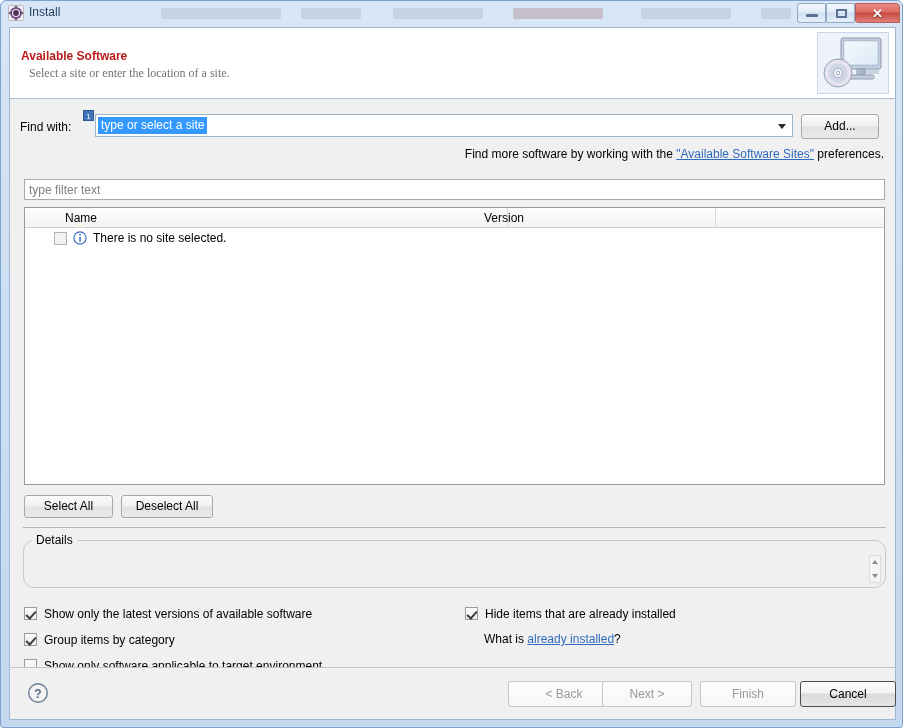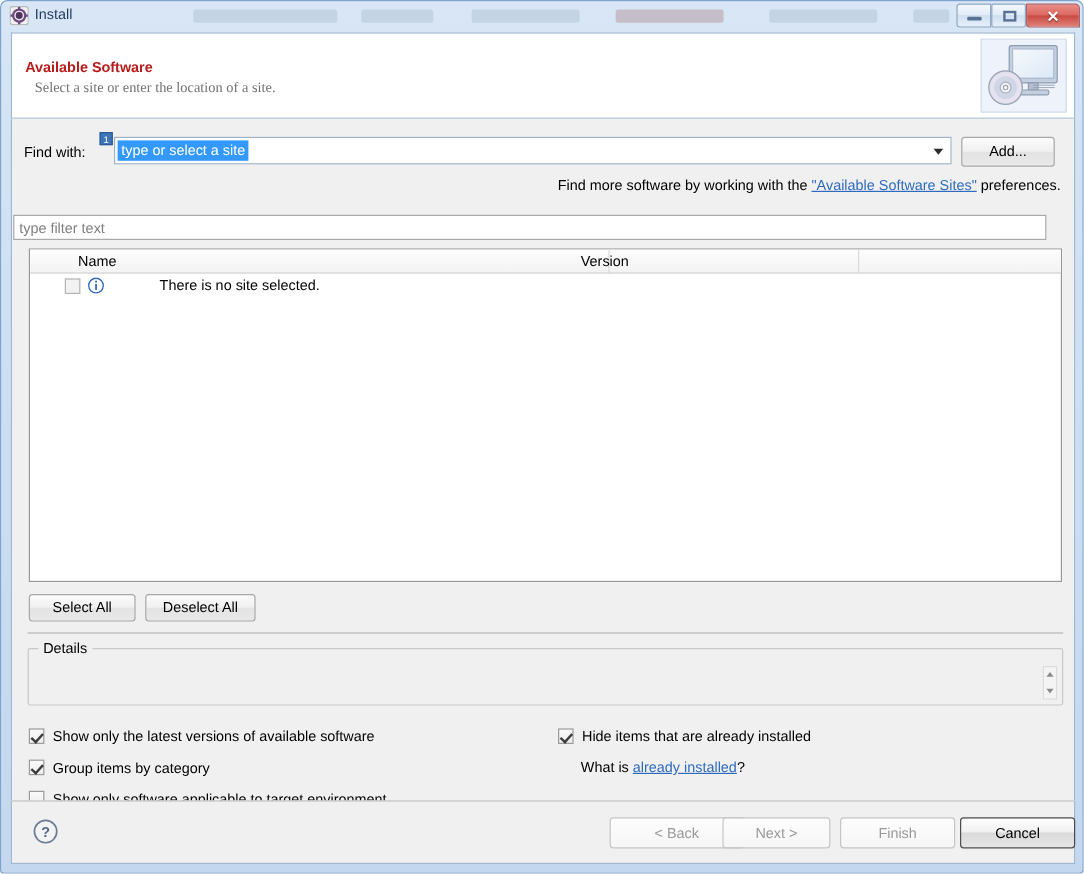--- a/index.html
+++ b/index.html
@@ -229,21 +229,21 @@
   }
   a.link {
     color: #2f6bbf;
     text-decoration: underline;
     cursor: pointer;
   }
 
   
   #filter-box {
     position: absolute;
-    left: 1px; top: 80px;
+    left: 14px; top: 80px;
     width: 861px; height: 21px;
     box-sizing: border-box;
     background: #ffffff;
     border: 1px solid #a9a9a9;
   }
   #filter-placeholder {
     position: absolute;
     left: 4px; top: 3px;
     font-size: 12px;
     color: #808080;
@@ -292,21 +292,20 @@
   }
   #row-info-icon {
     position: absolute;
     left: 48px; top: 3px;
     width: 14px; height: 14px;
   }
   #row-label {
     position: absolute;
     left: 68px; top: 3px;
     font-size: 12px;
-    margin-left: 40px;
   }
 
   
   .cbox {
     width: 13px; height: 13px;
     box-sizing: border-box;
     background: linear-gradient(to bottom, #fafafa 0%, #eeeeee 100%);
     border: 1px solid #9c9c9c;
     display: inline-block;
     position: relative;
@@ -348,21 +347,21 @@
     border-top: 1px solid #b6b6b6;
   }
 
   
   #details-group {
     position: absolute;
     left: 13px; top: 441px;
     width: 863px; height: 48px;
     box-sizing: border-box;
     border: 1px solid #c8c8c8;
-    border-radius: 2px;
+    border-radius: 11px;
   }
   #details-legend {
     position: absolute;
     left: 8px; top: -8px;
     background: #f0f0f0;
     padding: 0 4px;
     font-size: 12px;
   }
   #details-scroll {
     position: absolute;

